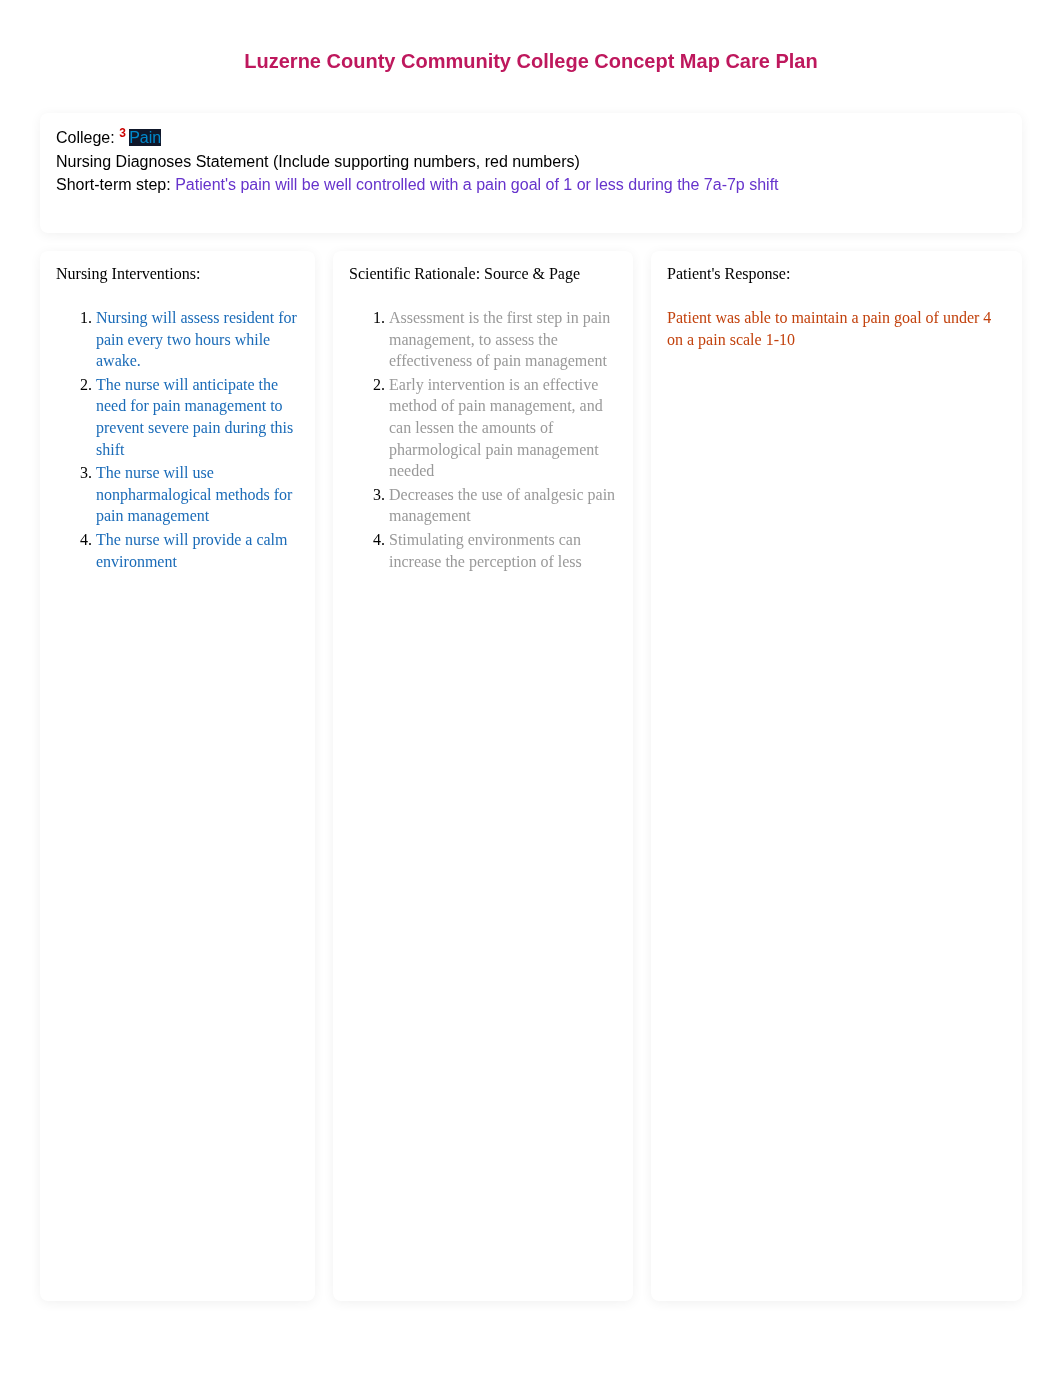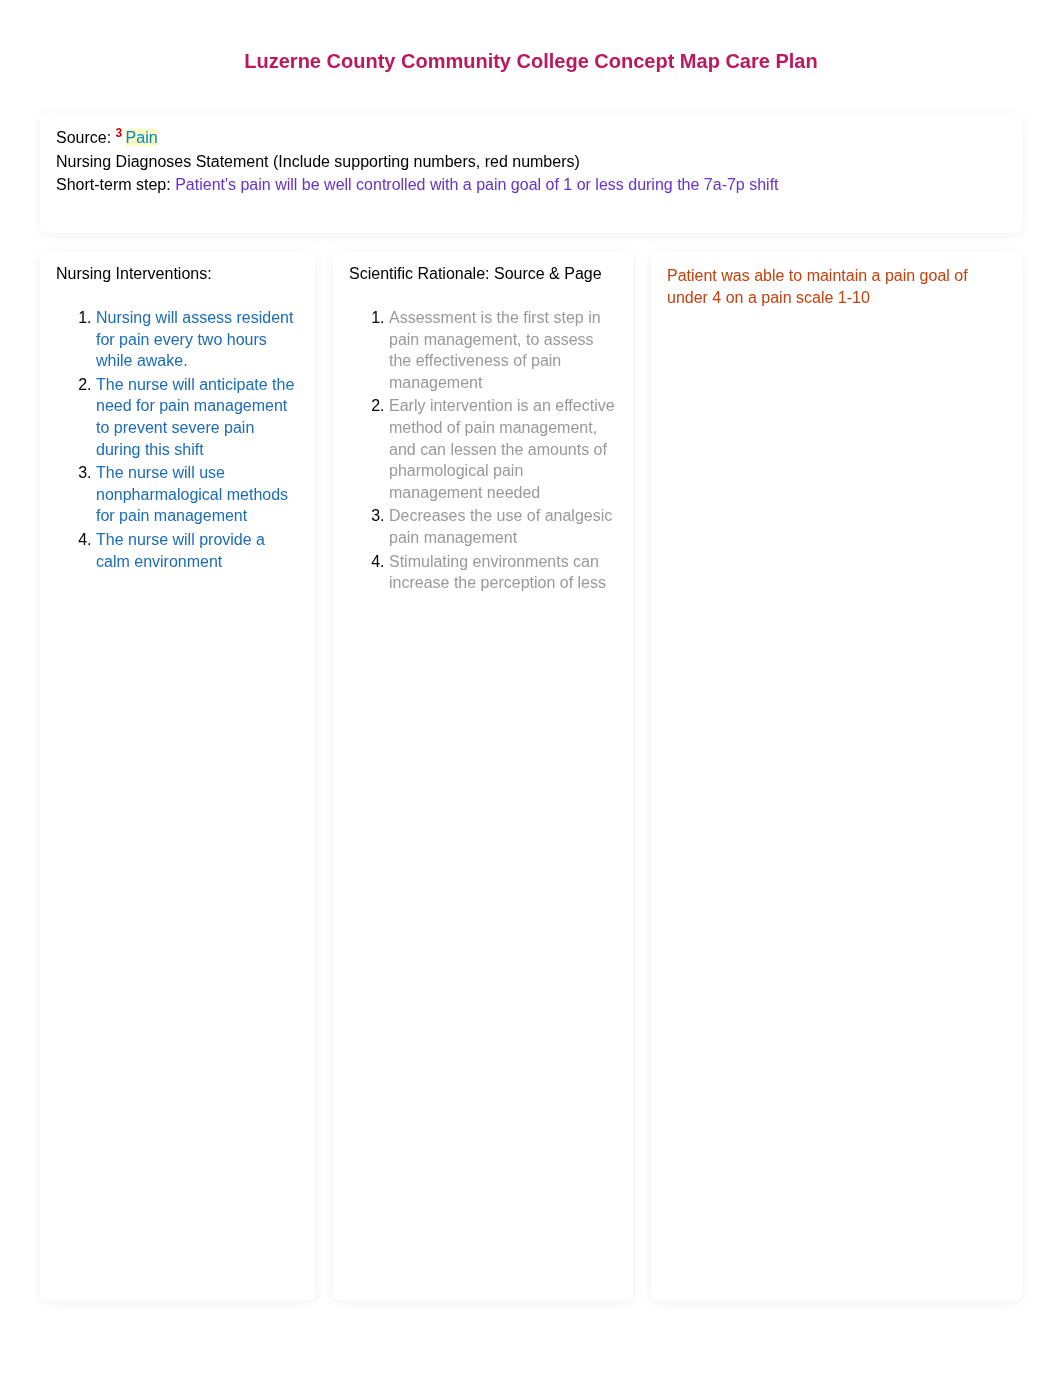--- a/index.html
+++ b/index.html
@@ -39,33 +39,34 @@
     .label-black {
       color: #000;
     }
     .sup-red {
       color: #cc0000;
       font-weight: bold;
       font-size: 12px;
       vertical-align: super;
     }
     .highlight {
-      background: #fef9c3;
+      background: #0f172a;
       color: #0088cc;
     }
     .teal {
       color: #0088cc;
     }
     .purple {
       color: #6633cc;
     }
     .columns {
       display: flex;
       gap: 18px;
       align-items: flex-start;
+      font-family: Liberation Serif, serif;
     }
     .col {
       flex: 1;
     }
     .col-interventions { flex: 0 0 275px; }
     .col-rationale { flex: 0 0 300px; }
     .col-response { flex: 1; }
     .col-card {
       background: #ffffff;
       border-radius: 8px;
@@ -103,21 +104,21 @@
       line-height: 1.35;
     }
   </style>
 </head>
 <body>
 
 <div class="page-title">Luzerne County Community College Concept Map Care Plan</div>
 
 <div class="card header-card">
   <div class="line">
-    <span class="label-black">Source: </span><span class="sup-red">3 </span><span class="highlight">Pain</span>
+    <span class="label-black">College: </span><span class="sup-red">3 </span><span class="highlight">Pain</span>
   </div>
   <div class="line">Nursing Diagnoses Statement (Include supporting numbers, red numbers)</div>
   <div class="line">
     <span class="label-black">Short-term step: </span><span class="purple">Patient's pain will be well controlled with a pain goal of 1 or less during the 7a-7p shift</span>
   </div>
 </div>
 
 <div class="columns">
 
   <div class="col col-interventions">
@@ -139,17 +140,18 @@
         <li>Assessment is the first step in pain management, to assess the effectiveness of pain management</li>
         <li>Early intervention is an effective method of pain management, and can lessen the amounts of pharmological pain management needed</li>
         <li>Decreases the use of analgesic pain management</li>
         <li>Stimulating environments can increase the perception of less</li>
       </ol>
     </div>
   </div>
 
   <div class="col col-response">
     <div class="col-card">
+      <div class="col-heading">Patient's Response:</div>
       <div class="response-text">Patient was able to maintain a pain goal of under 4 on a pain scale 1-10</div>
     </div>
   </div>
 
 </div>
 
 </body></html>

